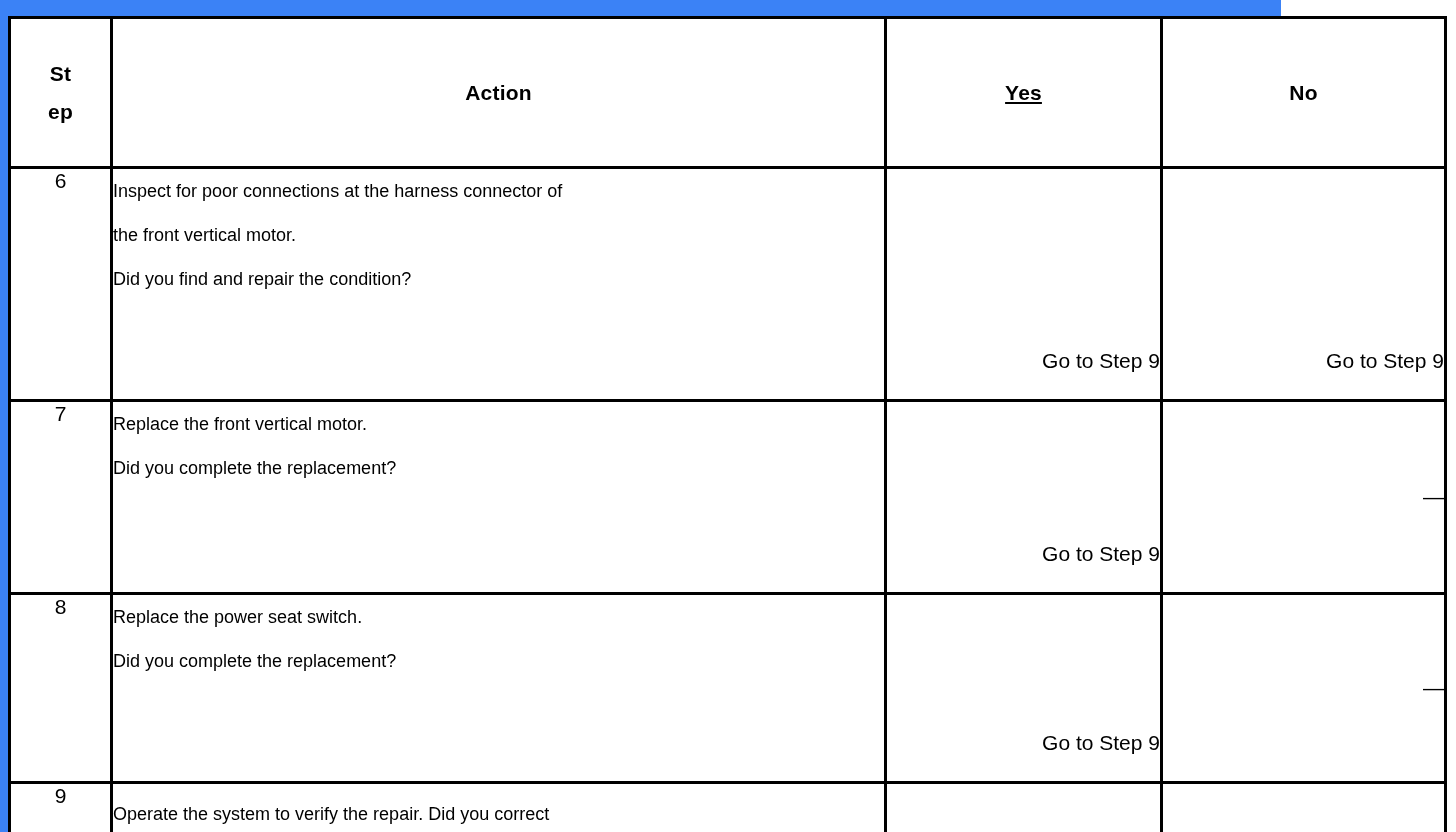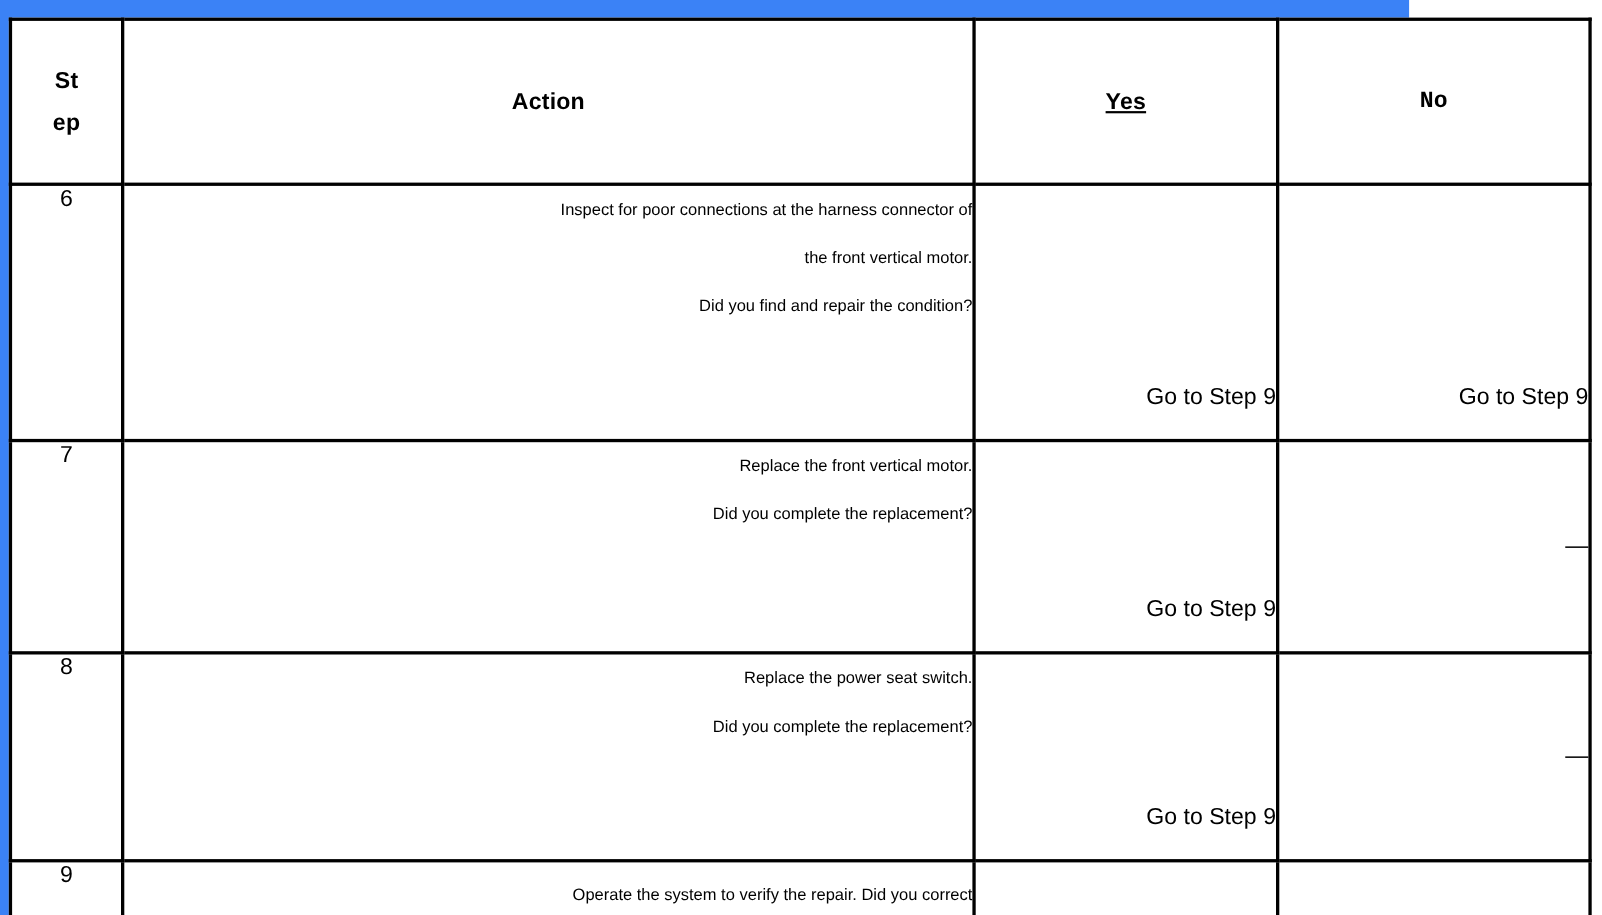--- a/index.html
+++ b/index.html
@@ -55,33 +55,33 @@
     letter-spacing: 0.2px;
   }
   th.h-step {
     font-size: 21px;
     line-height: 38px;
     padding: 0 34px;
     word-break: break-all;
   }
   th.h-action { font-size: 21px; }
   th.h-yes    { font-size: 21px; text-decoration: underline; }
-  th.h-no     { font-size: 21px; font-family: Liberation Mono, monospace; }
+  th.h-no     { font-size: 21px; }
 
   
   td.step-cell {
     text-align: center;
     vertical-align: middle;
     font-size: 21px;
     font-weight: normal;
   }
   td.action-cell {
-    text-align: right;
+    text-align: left;
     vertical-align: top;
-    font-size: 15px;
+    font-size: 18px;
     line-height: 44px;
     padding: 14px 10px 10px 18px;
   }
   td.action-cell .ln { display: block; white-space: nowrap; }
 
   td.ans-cell {
     text-align: right;
     font-size: 21px;
   }
   td.ans-cell.bottom { vertical-align: bottom; padding-bottom: 26px; }

